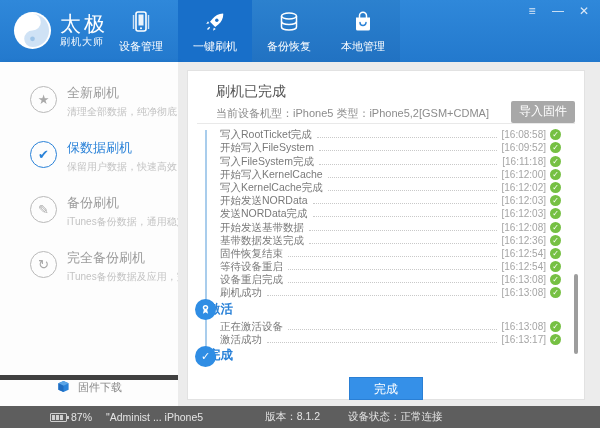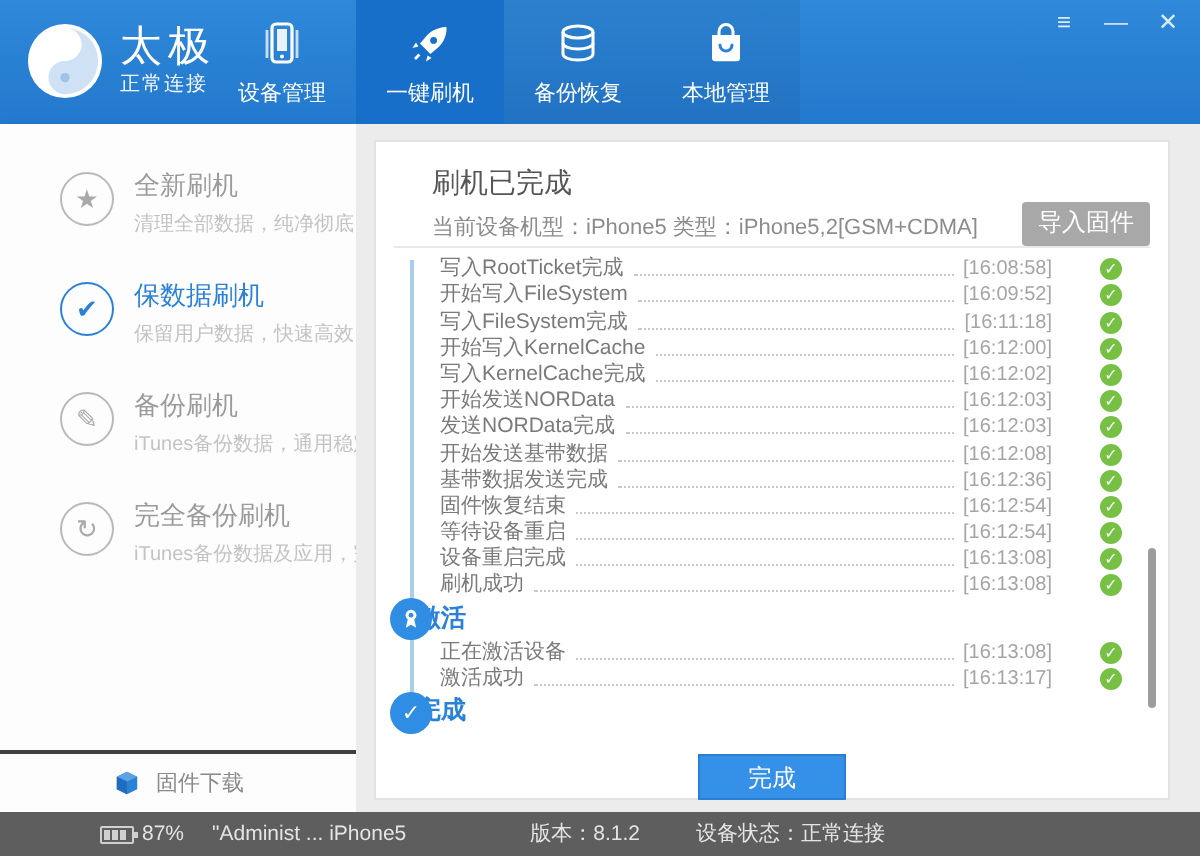--- a/index.html
+++ b/index.html
@@ -30,38 +30,38 @@
     border-right:1px solid #ddd; box-shadow:2px 0 4px rgba(0,0,0,.05); }
   .side-items { padding-top:22px; }
   .side-item { display:flex; padding:0 0 0 30px; margin-bottom:17px; height:38px; cursor:pointer; }
   .side-icon { width:27px; height:27px; border:1px solid #b9b9b9; border-radius:50%; color:#a9a9a9;
     font-size:13px; line-height:25px; text-align:center; flex:none; margin-top:2px; }
   .side-text { margin-left:10px; }
   .side-title { font-size:13px; color:#9b9b9b; line-height:18px; }
   .side-sub { font-size:10px; color:#c3c3c3; margin-top:3px; white-space:nowrap; }
   .side-item.active .side-icon { border-color:#2a82d8; color:#2a82d8; }
   .side-item.active .side-title { color:#2a82d8; }
-  .side-footer { position:absolute; bottom:0; left:0; width:100%; height:31px; border-top:2px solid #404040;
-    display:flex; align-items:center; justify-content:center; cursor:pointer; }
+  .side-footer { position:absolute; bottom:0; left:0; width:100%; height:31px; border-top:5px solid #404040;
+    display:flex; align-items:flex-start; justify-content:center; cursor:pointer; }
   .side-footer svg { margin-right:8px; display:block; }
   .side-footer-label { font-size:11px; color:#8a8a8a; }
 
   
   .content { position:absolute; top:62px; left:178px; width:419px; height:344px; background:#ececec; }
   .panel { position:absolute; left:9px; top:8px; width:398px; height:330px; background:#fff; border:1px solid #e2e2e2; }
   .panel-head { position:relative; height:52px; }
   .panel-title { position:absolute; left:28px; top:12px; font-size:14px; color:#555; }
   .device-line { position:absolute; left:28px; top:35px; font-size:11px; color:#8c8c8c; }
   .import-btn { position:absolute; right:9px; top:30px; background:#a8a8a8; color:#fff; font-size:12px;
     padding:2px 8px 3px; border-radius:2px; cursor:pointer; }
   .panel-divider { height:1px; background:#e9e9e9; margin:0 9px; }
 
   .timeline { position:relative; padding:4px 0 0 0; }
   .tl-line { position:absolute; left:17px; top:6px; width:2px; background:#a9cdec; }
-  .log-row { display:flex; align-items:flex-end; height:13.2px; padding-left:32px; padding-right:58px; position:relative; }
+  .log-row { display:flex; align-items:flex-end; height:13.2px; padding-left:32px; padding-right:38px; position:relative; }
   .log-text { font-size:10.5px; color:#7a7a7a; line-height:13px; white-space:nowrap; }
   .leader { flex:1; border-bottom:1px dotted #c9c9c9; margin:0 5px 3px 5px; min-width:10px; }
   .log-time { font-size:10px; color:#a5a5a5; line-height:13px; }
   .log-check { position:absolute; right:23px; bottom:1px; width:11px; height:11px; border-radius:50%;
     background:#76c043; color:#fff; font-size:8px; line-height:11px; text-align:center; }
   .milestone { position:relative; height:20px; display:flex; align-items:center; padding-left:20px; }
   .ms-icon { position:absolute; left:7px; top:0; width:21px; height:21px; border-radius:50%;
     background:#2f8de4; display:flex; align-items:center; justify-content:center; color:#fff; font-size:11px; }
   .ms-icon svg { display:block; }
   .ms-label { font-size:12.5px; font-weight:bold; color:#2a82d8; }
@@ -90,21 +90,21 @@
   <div class="header">
     <div class="logo">
       <svg class="logo-circle" viewBox="0 0 40 40">
         <circle cx="20" cy="20" r="19" fill="#ffffff"></circle>
         <path d="M20 3a17 17 0 0 1 0 34 8.5 8.5 0 0 1 0-17 8.5 8.5 0 0 0 0-17z" fill="#cfe2f5"></path>
         <circle cx="20" cy="11.5" r="2.4" fill="#ffffff"></circle>
         <circle cx="20" cy="28.5" r="2.4" fill="#9dc4e8"></circle>
       </svg>
       <div class="logo-text">
         <div class="logo-title">太极</div>
-        <div class="logo-sub">正常连接</div>
+        <div class="logo-sub">刷机大师</div>
       </div>
     </div>
     <div class="nav" id="nav-tabs">
         <div class="tab">
           <div class="tab-icon">
             <svg width="22" height="24" viewBox="0 0 22 24">
               <rect x="6" y="2" width="10" height="19" rx="2" fill="none" stroke="#fff" stroke-width="1.6"></rect>
               <rect x="8.5" y="4.5" width="5" height="11" fill="#fff" opacity=".9"></rect>
               <circle cx="11" cy="18.3" r="1" fill="#fff"></circle>
               <path d="M3.5 5v14M18.5 5v14" stroke="#fff" stroke-width="1.4" opacity=".75"></path>

